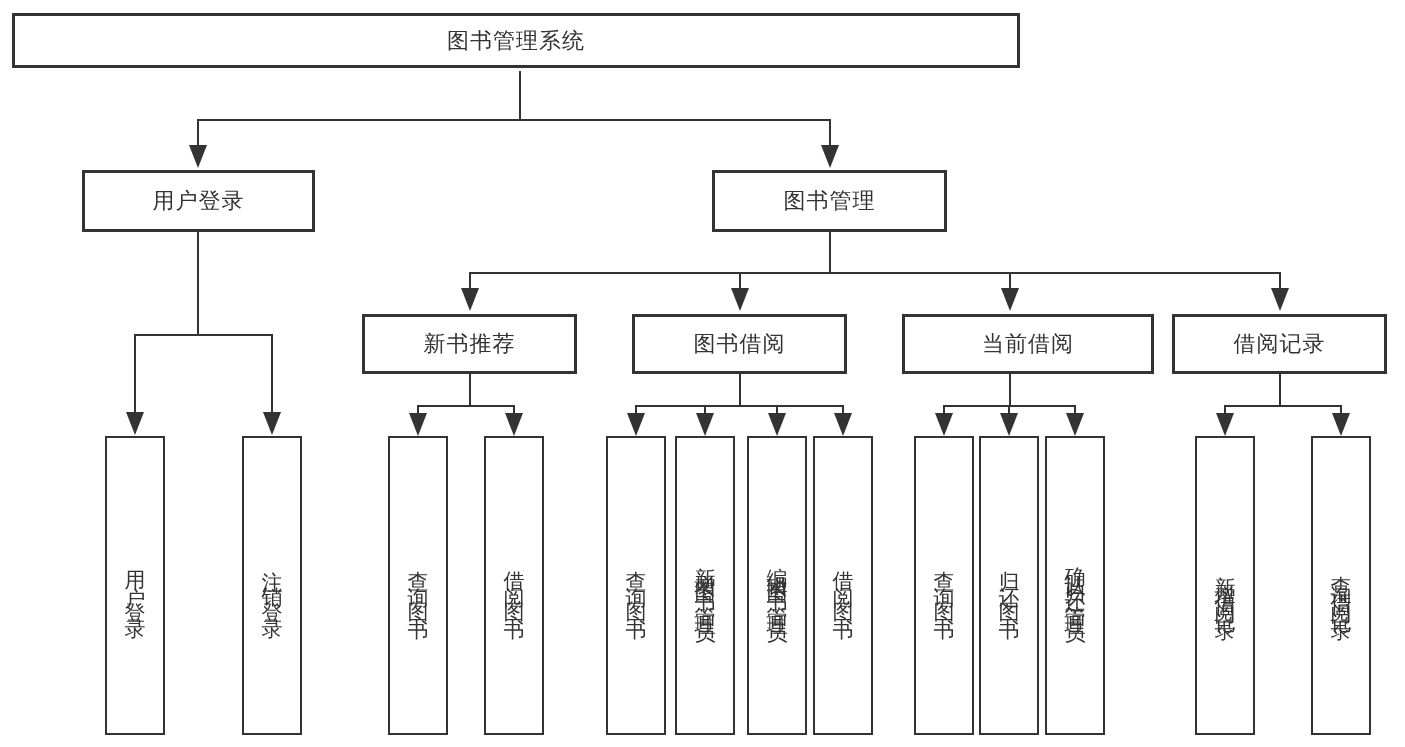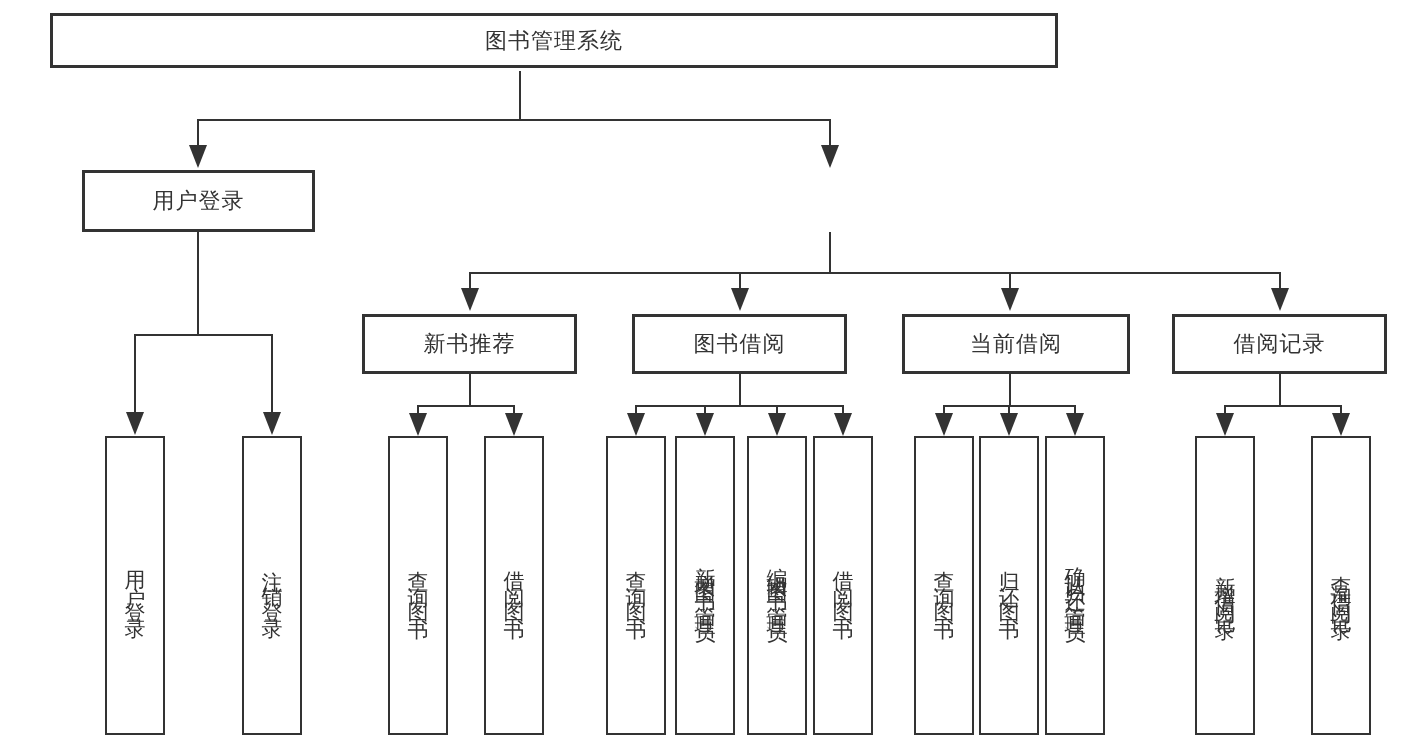--- a/index.html
+++ b/index.html
@@ -56,27 +56,28 @@
     white-space: nowrap;
     z-index: 5;
     text-shadow: 0 0 2px #ffffff;
   }
 </style>
 </head>
 <body>
 
 <div class="stage">
 
-  <div class="box" style="left:12px; top:13px; width:1008px; height:55px;margin-left:38px;">图书管理系统</div>
+  <div class="box" style="left:12px; top:13px; width:1008px; height:55px;">图书管理系统</div>
 
   <div class="box" style="left:82px; top:170px; width:233px; height:62px;">用户登录</div>
+  <div class="box" style="left:712px; top:170px; width:235px; height:62px;">图书管理</div>
 
   <div class="box" style="left:632px; top:314px; width:215px; height:60px;">图书借阅</div>
   <div class="box" style="left:362px; top:314px; width:215px; height:60px;">新书推荐</div>
-  <div class="box" style="left:902px; top:314px; width:228px; height:60px;">当前借阅</div>
+  <div class="box" style="left:902px; top:314px; width:252px; height:60px;">当前借阅</div>
   <div class="box" style="left:1172px; top:314px; width:215px; height:60px;">借阅记录</div>
 
   <div class="box leaf" style="left:105px; top:436px; width:60px; height:299px;">
     <span class="ls4">用户登录</span>
   </div>
   <div class="box leaf" style="left:242px; top:436px; width:60px; height:299px;">
     <span class="ls4">注销登录</span>
   </div>
   <div class="box leaf" style="left:388px; top:436px; width:60px; height:299px;">
     <span class="ls4">查询图书</span>

